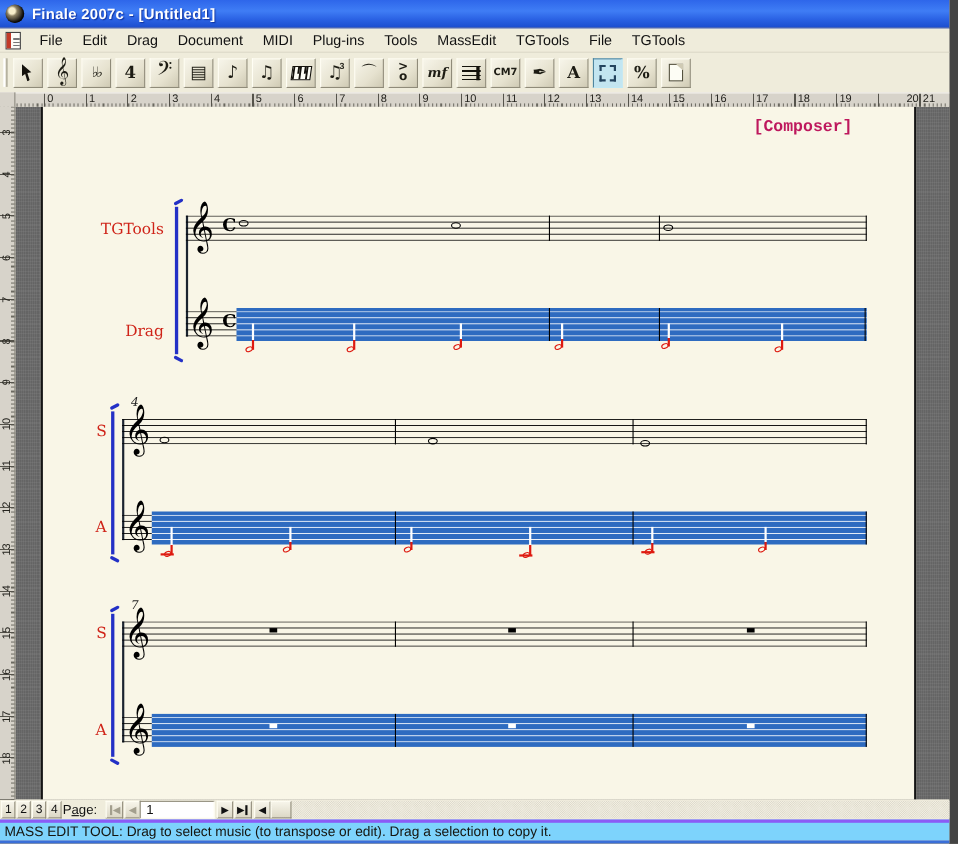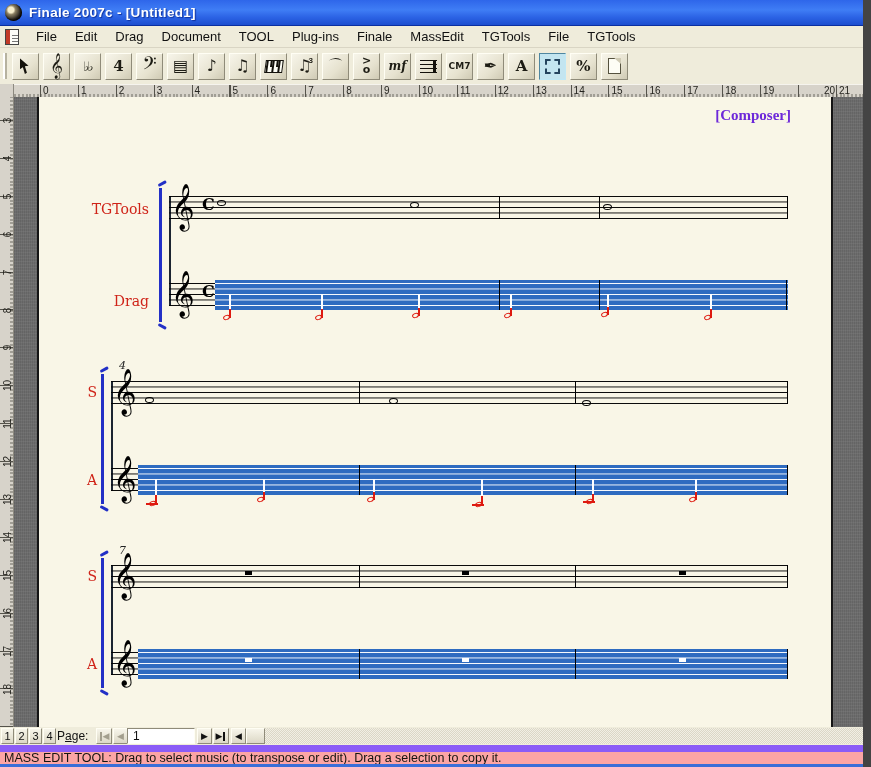--- a/index.html
+++ b/index.html
@@ -78,22 +78,22 @@
   
   .workarea{position:absolute;left:0;top:97px;width:871px;height:630px;overflow:hidden;}
   .canvas{position:absolute;left:14px;top:0;width:857px;height:630px;background:#6d6d6d;
     background-image:
       repeating-linear-gradient(0deg,rgba(255,255,255,.05) 0 1px,transparent 1px 3px),
       repeating-linear-gradient(90deg,rgba(0,0,0,.08) 0 1px,transparent 1px 2px);}
   .page{position:absolute;left:23px;top:0;width:796px;height:630px;background:#f9f6e7;
     border-left:2px solid #141414;border-right:2px solid #141414;}
 
   
-  .composer{position:absolute;right:40px;top:10px;font-family:Liberation Serif, serif;
-    font-weight:bold;font-size:15px;color:#6d28d9;}
+  .composer{position:absolute;right:56px;top:10px;font-family:Liberation Mono, monospace;
+    font-weight:bold;font-size:15px;color:#be185d;}
   .vlabel{position:absolute;font-family:"DejaVu Serif",serif;font-size:14px;color:#cf2318;text-align:right;}
   .mnum{position:absolute;font-family:"DejaVu Serif",serif;font-style:italic;font-size:11px;color:#222;}
   .staff{position:absolute;height:23px;
     background-image:linear-gradient(to bottom,#000 0,#000 1px,transparent 1px);
     background-size:100% 5.5px;background-repeat:repeat-y;}
   .clef{position:absolute;font-family:"DejaVu Sans",sans-serif;font-size:40px;line-height:1;color:#000;
     top:-10px;left:2px;}
   .tsig{position:absolute;font-family:"DejaVu Serif",serif;font-weight:bold;font-size:16px;color:#000;
     left:33px;top:1px;line-height:1;}
   .bar{position:absolute;width:1px;background:#000;top:0;height:23px;}
@@ -130,45 +130,45 @@
     border-color:#8f8b79 #fffef4 #fffef4 #8f8b79;background:#fff;font-size:12px;
     font-family:"Liberation Sans",sans-serif;padding:0 0 0 5px;color:#111;}
   .htrack{position:absolute;left:246px;top:1px;right:0;height:16px;background:#f2efe4;
     background-image:
       linear-gradient(45deg,#dbd7c6 25%,transparent 25%,transparent 75%,#dbd7c6 75%),
       linear-gradient(45deg,#dbd7c6 25%,transparent 25%,transparent 75%,#dbd7c6 75%);
     background-size:2px 2px;background-position:0 0,1px 1px;}
   .hthumb{position:absolute;left:246px;top:1px;width:19px;height:16px;
     background:linear-gradient(180deg,#f7f5ea,#dcd8c6);
     border:1px solid;border-color:#fffef4 #8f8b79 #8f8b79 #fffef4;}
-  .statusbar{position:absolute;left:0;top:745px;width:871px;height:19px;background:#fca5a5;
-    border-top:7px solid #8b5cf6;display:flex;align-items:center;padding-left:4px;}
+  .statusbar{position:absolute;left:0;top:745px;width:871px;height:19px;background:#7dd3fc;
+    border-top:3px solid #8b5cf6;display:flex;align-items:center;padding-left:4px;}
   .status-text{font-size:12.5px;color:#15150f;}
   .bottom-edge{position:absolute;left:0;top:764px;width:871px;height:3px;background:#3a6fd8;}
 </style>
 </head>
 <body>
 
 <div class="window">
 
   <div class="titlebar">
     <div class="app-icon"></div>
     <div class="title-text">Finale 2007c - [Untitled1]</div>
   </div>
 
   <div class="menubar">
     <div class="doc-icon"></div>
     <div style="display:flex;align-items:center;">
         <span class="menu-item">File</span>
         <span class="menu-item">Edit</span>
         <span class="menu-item">Drag</span>
         <span class="menu-item">Document</span>
-        <span class="menu-item">TOOL</span>
+        <span class="menu-item">MIDI</span>
         <span class="menu-item">Plug-ins</span>
-        <span class="menu-item">Finale</span>
+        <span class="menu-item">Tools</span>
         <span class="menu-item">MassEdit</span>
         <span class="menu-item">TGTools</span>
         <span class="menu-item">File</span>
         <span class="menu-item">TGTools</span>
       </div>
   </div>
 
   <div class="toolbar">
     <div class="tb-grip"></div>
     <div style="display:flex;align-items:center;">

